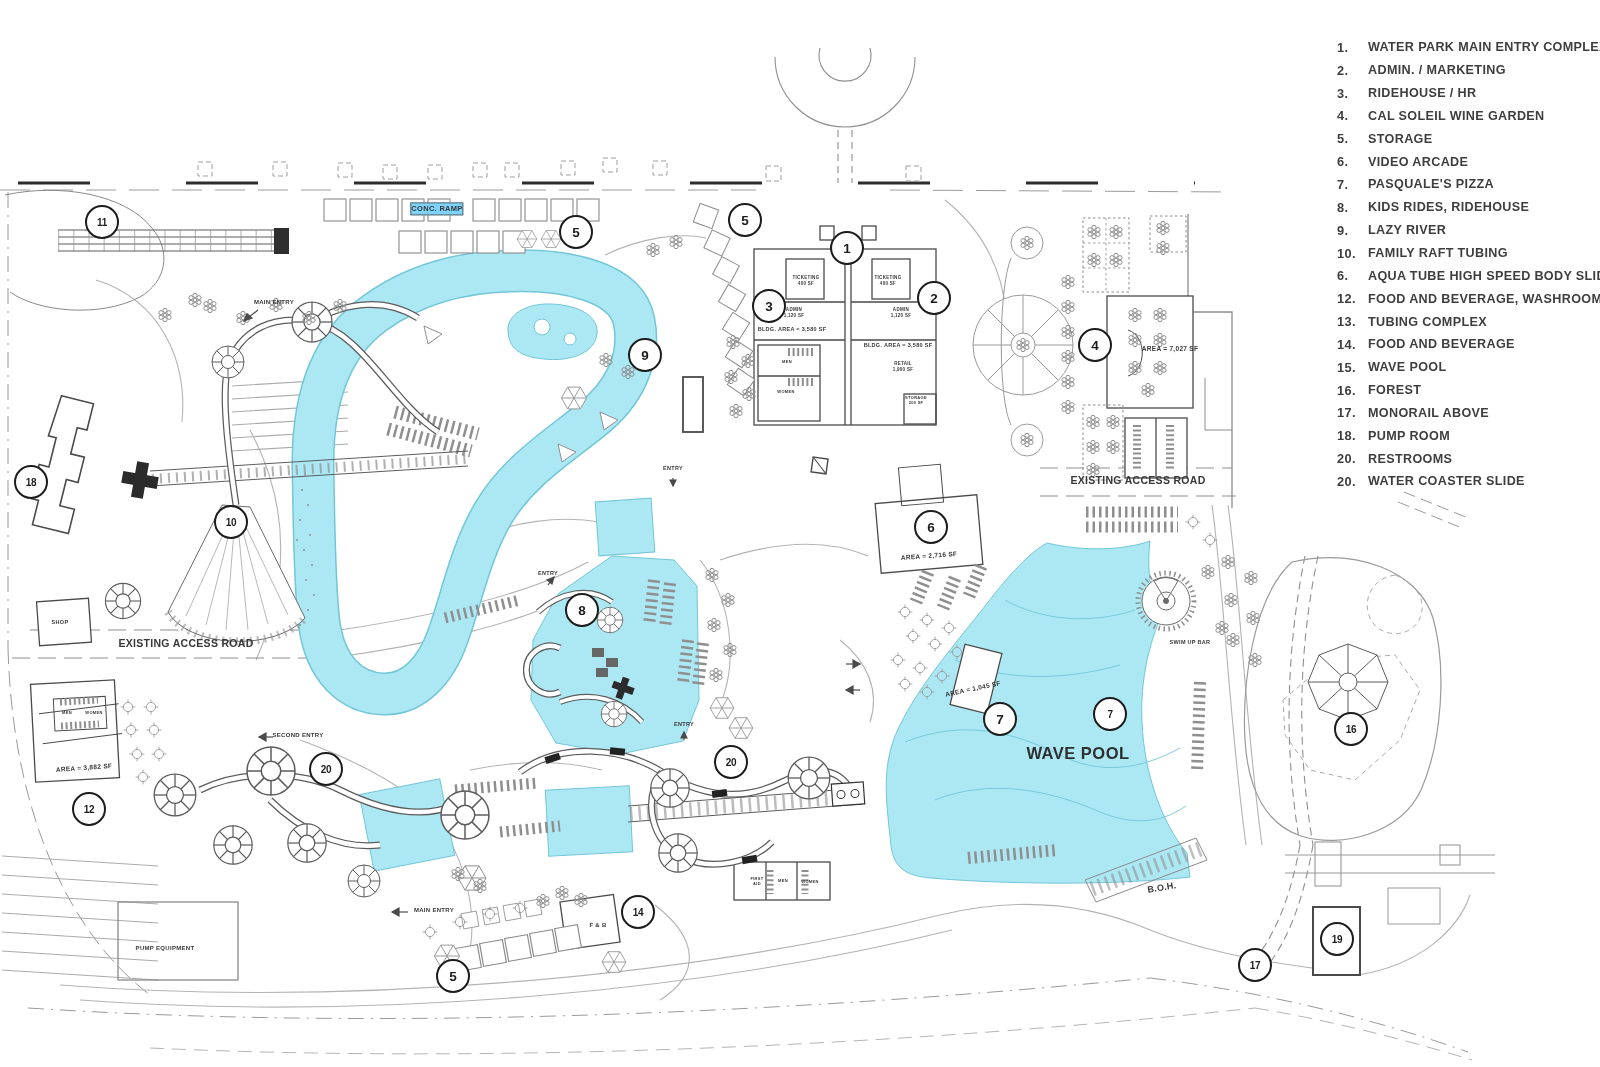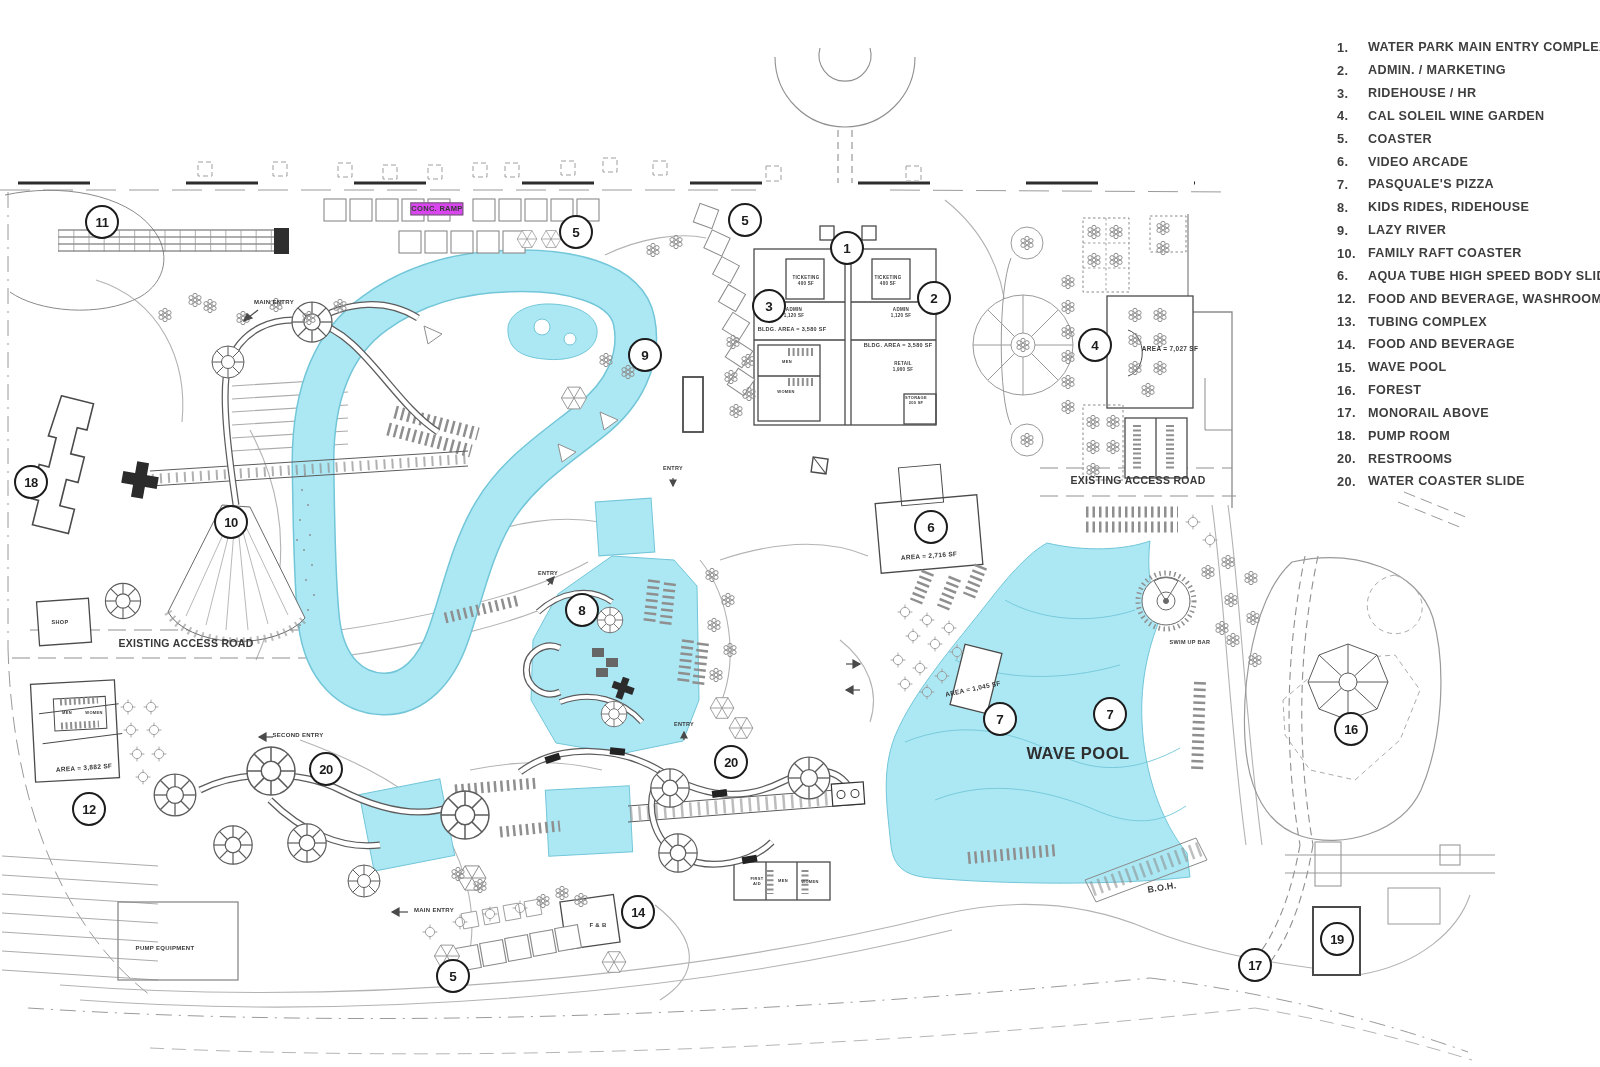--- a/index.html
+++ b/index.html
@@ -8,25 +8,25 @@
   svg{position:absolute;left:0;top:0;}
   
   .legend{position:absolute;left:1337px;top:36px;width:263px;}
   .legend-row{display:flex;align-items:center;height:22.85px;}
   .legend-num{flex:none;width:31px;font-size:12.8px;font-weight:700;color:#3e3e3e;letter-spacing:.4px;}
   .legend-label{font-size:12.6px;font-weight:700;color:#3e3e3e;letter-spacing:.35px;white-space:nowrap;}
   
   .marker{position:absolute;width:30px;height:30px;margin:-16px 0 0 -16px;border:2.6px solid #1c1c1c;
           border-radius:50%;background:#fff;display:flex;align-items:center;justify-content:center;
           font-weight:700;font-size:13.5px;color:#1c1c1c;z-index:5;}
-  .marker.two{font-size:13px;letter-spacing:-.4px;}
+  .marker.two{font-size:10px;letter-spacing:-.4px;}
   
   .plan-label{position:absolute;transform:translate(-50%,-50%);color:#383838;font-weight:600;
               letter-spacing:.3px;white-space:pre-line;text-align:center;line-height:1.25;z-index:4;}
-  .plan-label.boxed{background:#d946ef;border:1px solid #666;padding:0 0;line-height:1.5;}
+  .plan-label.boxed{background:#7dd3fc;border:1px solid #666;padding:0 0;line-height:1.5;}
   .plan-label.big{letter-spacing:.5px;color:#2e2e2e;}
 </style>
 </head>
 <body>
 
 <div class="stage">
 
   <svg width="1600" height="1067" viewBox="0 0 1600 1067" aria-hidden="true">
     <defs>
 
@@ -655,41 +655,41 @@
         <div class="legend-row">
           <span class="legend-num">3.</span>
           <span class="legend-label">RIDEHOUSE / HR</span>
         </div>
         <div class="legend-row">
           <span class="legend-num">4.</span>
           <span class="legend-label">CAL SOLEIL WINE GARDEN</span>
         </div>
         <div class="legend-row">
           <span class="legend-num">5.</span>
-          <span class="legend-label">COASTER</span>
+          <span class="legend-label">STORAGE</span>
         </div>
         <div class="legend-row">
           <span class="legend-num">6.</span>
           <span class="legend-label">VIDEO ARCADE</span>
         </div>
         <div class="legend-row">
           <span class="legend-num">7.</span>
           <span class="legend-label">PASQUALE'S PIZZA</span>
         </div>
         <div class="legend-row">
           <span class="legend-num">8.</span>
           <span class="legend-label">KIDS RIDES, RIDEHOUSE</span>
         </div>
         <div class="legend-row">
           <span class="legend-num">9.</span>
           <span class="legend-label">LAZY RIVER</span>
         </div>
         <div class="legend-row">
           <span class="legend-num">10.</span>
-          <span class="legend-label">FAMILY RAFT COASTER</span>
+          <span class="legend-label">FAMILY RAFT TUBING</span>
         </div>
         <div class="legend-row">
           <span class="legend-num">6.</span>
           <span class="legend-label">AQUA TUBE HIGH SPEED BODY SLIDE</span>
         </div>
         <div class="legend-row">
           <span class="legend-num">12.</span>
           <span class="legend-label">FOOD AND BEVERAGE, WASHROOMS</span>
         </div>
         <div class="legend-row">

